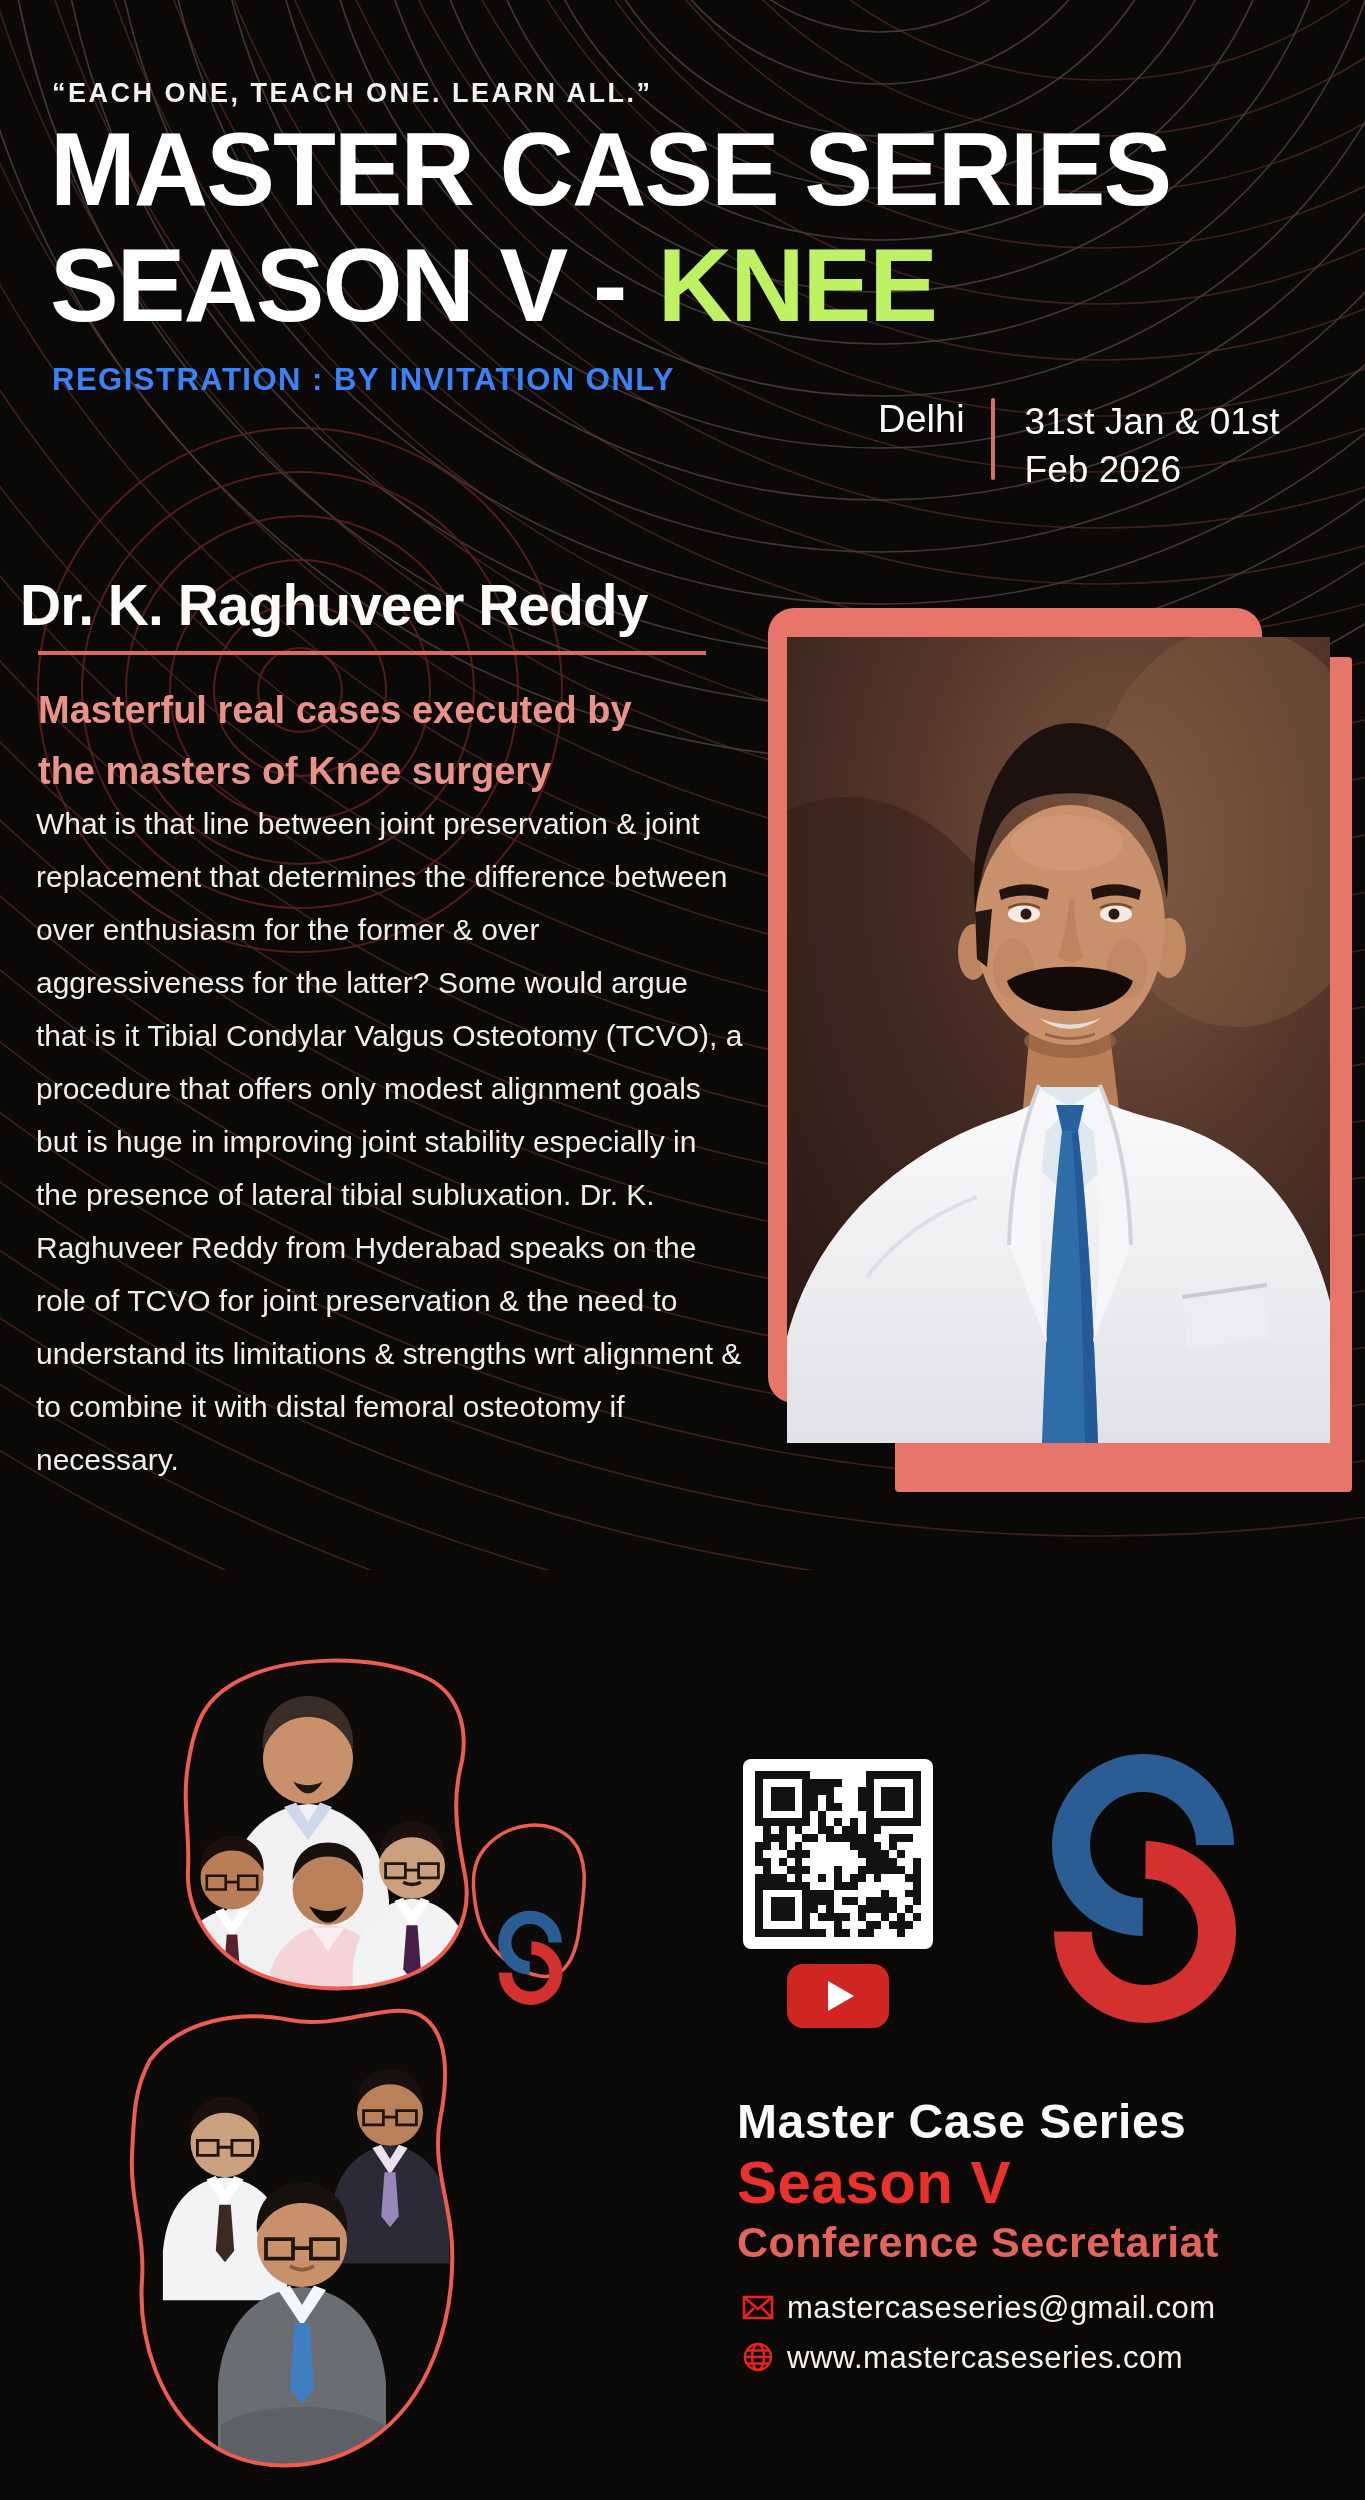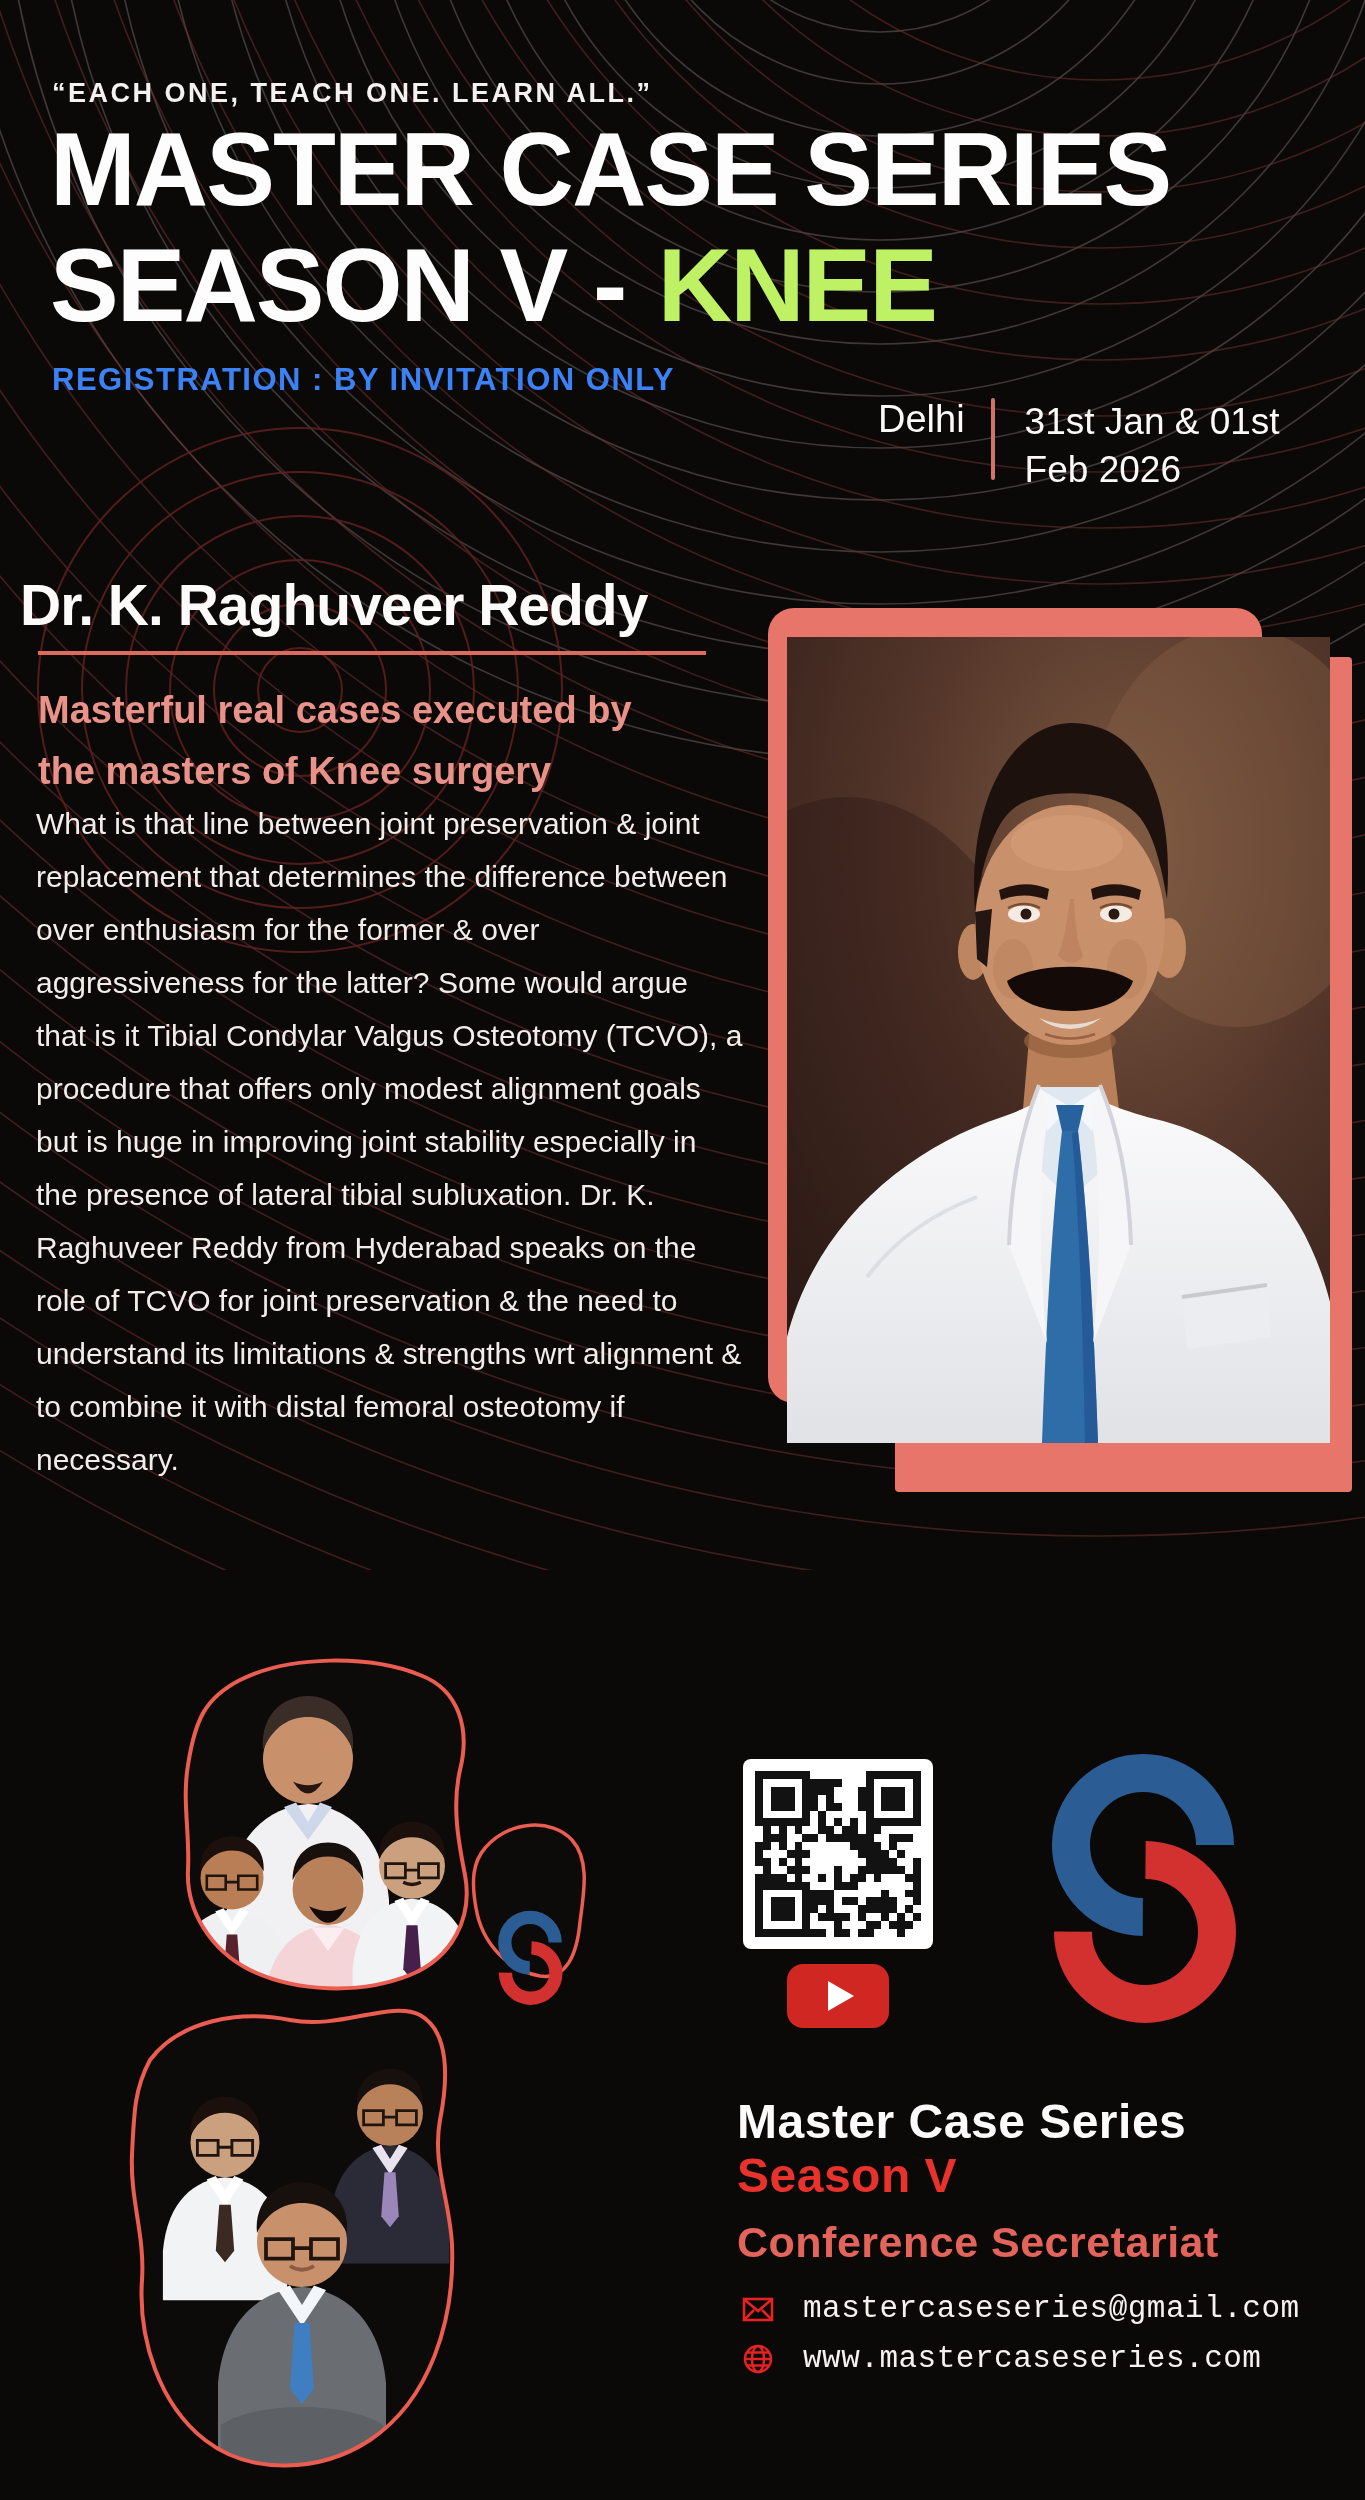--- a/index.html
+++ b/index.html
@@ -35,24 +35,24 @@
   .photo{left:787px;top:637px;width:543px;height:806px;}
 
   
   .qr-box{left:743px;top:1759px;width:190px;height:190px;background:#fff;border-radius:8px;
           display:flex;align-items:center;justify-content:center;}
   .yt{left:787px;top:1964px;width:102px;height:64px;background:#d02722;border-radius:16px;
       display:flex;align-items:center;justify-content:center;}
   .yt-play{width:0;height:0;border-left:26px solid #fff;border-top:15px solid transparent;border-bottom:15px solid transparent;margin-left:6px;}
   .logo-big{left:1035px;top:1742px;}
   .brand{left:737px;top:2094px;font-size:48px;font-weight:600;color:#fbfbfb;letter-spacing:0.5px;}
-  .season{left:737px;top:2148px;font-size:48px;font-weight:600;color:#e8322b;letter-spacing:0.5px;}
+  .season{left:737px;top:2148px;font-size:60px;font-weight:600;color:#e8322b;letter-spacing:0.5px;}
   .secretariat{left:737px;top:2218px;font-size:43px;font-weight:700;color:#e2645a;letter-spacing:0.5px;}
   .contacts{left:741px;top:2290px;display:flex;flex-direction:column;gap:14px;}
-  .contact-row{display:flex;align-items:flex-end;gap:28px;height:36px;font-family:Liberation Mono, monospace;}
+  .contact-row{display:flex;align-items:flex-start;gap:12px;height:36px;}
   .contact-row .val{font-size:31px;color:#f4f1ee;letter-spacing:0.5px;}
 
   .collage{left:90px;top:1640px;}
 </style>
 </head>
 <body>
 
 <div id="poster">
 
   <svg id="waves" class="abs" style="left:0;top:0" width="1365" height="2500" viewBox="0 0 1365 2500">

